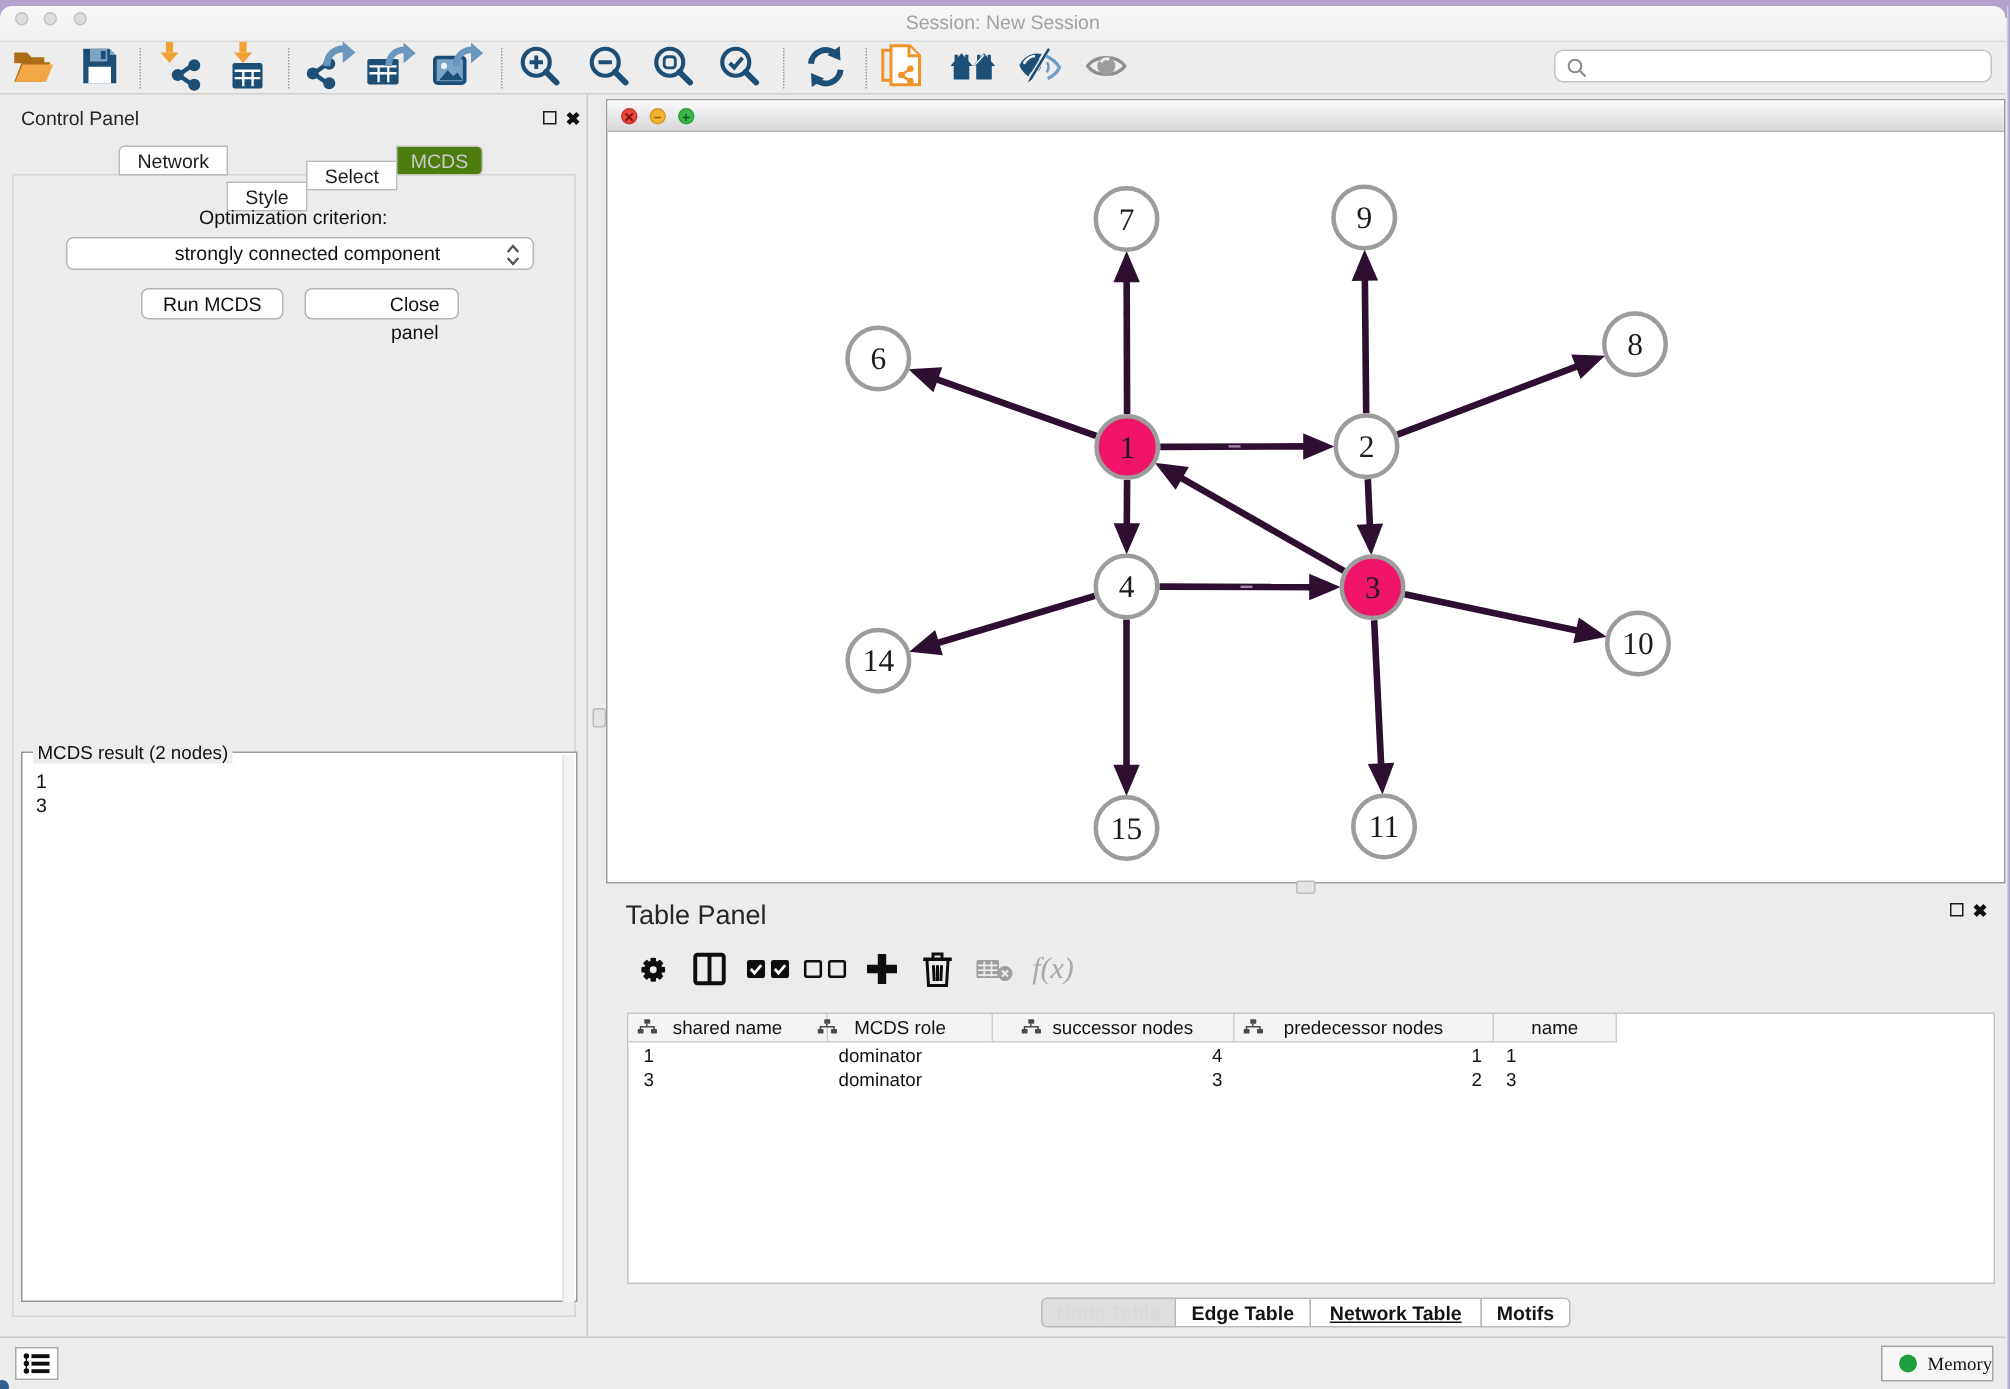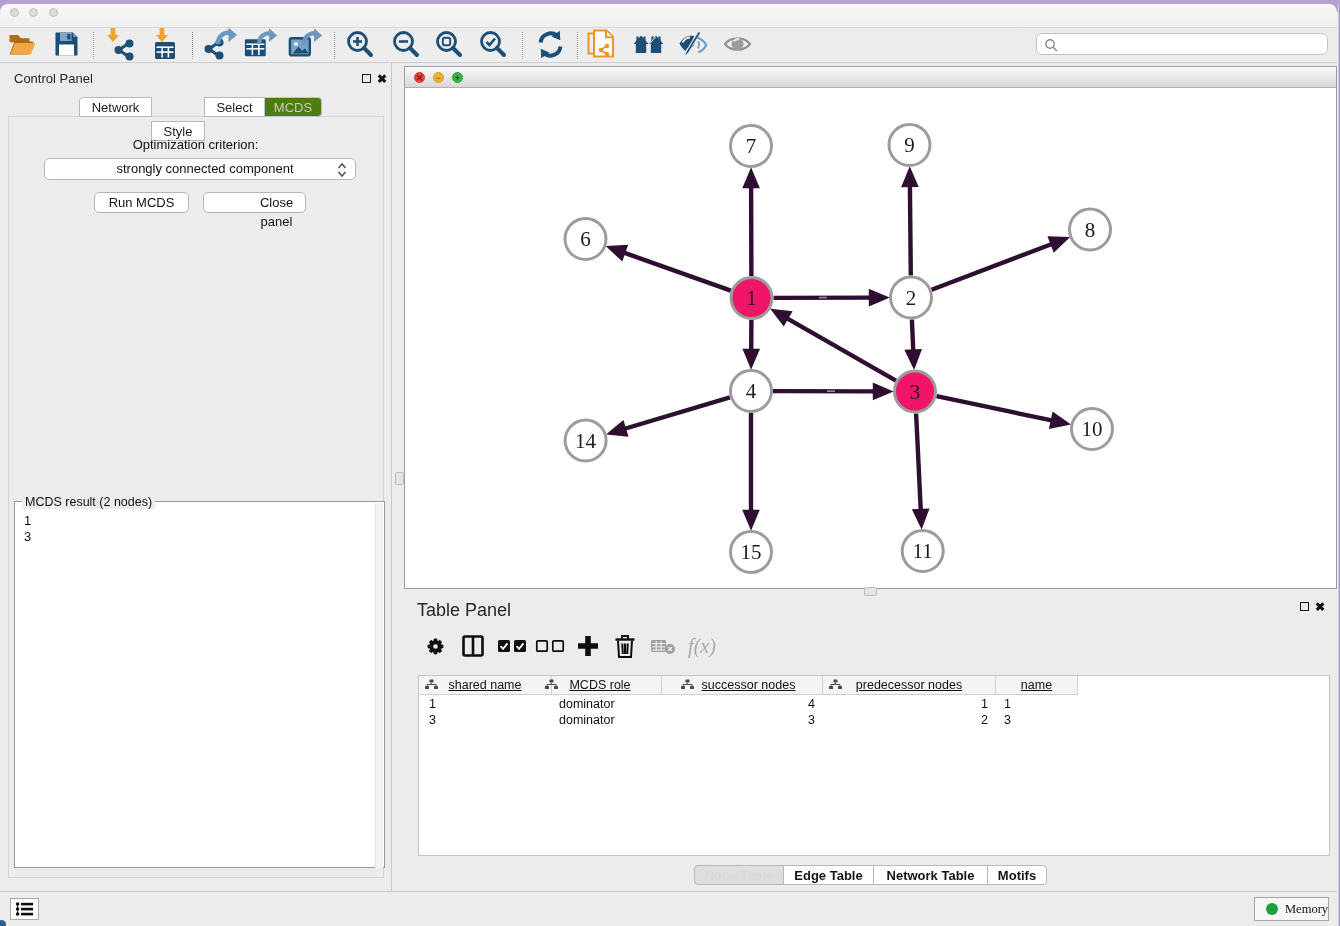--- a/index.html
+++ b/index.html
@@ -48,38 +48,39 @@
   text-align:center; line-height:11px; font-weight:bold; }
 #net-title { position:absolute; top:3px; width:100%; text-align:center; font-size:13px; color:#111; }
 #graph { position:absolute; left:0; top:21px; }
 
 #tp-title { left:417px; top:600px; font-size:18px; color:#262626; }
 #tp-toolbar { left:404px; top:622px; width:933px; height:48px; }
 #tbl { left:418px; top:675px; width:912px; height:181px; background:#fff; border:1px solid #c4c4c4; }
 #tbl-header { position:absolute; left:0; top:0; width:659px; height:19px; background:#f4f4f4;
   border-bottom:1px solid #cfcfcf; }
 .th { position:absolute; top:0; height:18px; border-right:1px solid #cfcfcf; font-size:12.5px;
-  color:#111; text-align:center; line-height:18px;text-decoration:underline; }
+  color:#111; text-align:center; line-height:18px; }
 .td { position:absolute; font-size:12.5px; color:#111; height:16px; line-height:16px; }
 
 .btab { position:absolute; top:865px; height:20px; background:#fff; border:1px solid #b9b9b9;
   font-size:13px; color:#141414; text-align:center; line-height:19px; font-weight:bold; }
 .btab.sel { background:#dedede; color:#d9d9d9; }
 
 #statusbar { left:0; top:891px; width:1337px; height:35px; background:#ececec; border-top:1px solid #c9c9c9; }
 #list-btn { left:10px; top:898px; width:29px; height:22px; background:#fdfdfd; border:1px solid #ababab; }
 #mem-btn { left:1254px; top:897px; width:75px; height:24px; background:#f6f6f6; border:1px solid #a5a5a5;
   font-size:12.5px; color:#111;font-family:Liberation Serif, serif; }
 </style></head>
 <body>
 <div class="abs" id="desktop-top"></div>
 <div class="abs" id="titlebar">
   <div class="tl" style="left:10px;"></div>
   <div class="tl" style="left:29px;"></div>
   <div class="tl" style="left:49px;"></div>
+  <div id="title-text">Session: New Session</div>
 </div>
 <div class="abs" id="toolbar">
     <div class="tbi" style="left:4px;width:36px;">
       <svg width="30" height="27" viewBox="0 0 30 27">
 <path d="M2.5 4 h8.5 l3 3.2 h8.5 v4 h-20 z" fill="#ad6d15"></path>
 <path d="M2.5 6 v17.5 l5 -13 h19 l-5.5 13 h-18.5 z" fill="#ad6d15"></path>
 <path d="M8 12 h20.5 l-4.8 11.5 h-20.5 z" fill="#f2a645"></path>
 </svg>
     </div>
 <div class="tbi" style="left:48px;width:36px;">
@@ -267,21 +268,21 @@
     </div>
   </div>
 
 <div class="abs" id="cp-title">Control Panel</div>
 <div class="abs" style="left:362px;top:74px;width:9px;height:9px;border:1.4px solid #1a1a1a;"></div>
 <div class="abs panel-ico" style="left:377px;top:72px;font-weight:bold;">✖</div>
 <div class="abs" id="cp-body"></div>
 <div class="abs" id="cp-tabs">
   <div class="tab" style="left:79px;width:73px;border-radius:4px 0 0 0;">Network</div>
   <div class="tab" style="left:151px;width:54px;margin-top:24px;">Style</div>
-  <div class="tab" style="left:204px;width:61px;">Select</div>
+  <div class="tab" style="left:204px;width:61px;margin-top:10px;">Select</div>
   <div class="tab sel" style="left:264px;width:58px;border-radius:0 4px 4px 0;">MCDS</div>
 </div>
 <div class="abs" id="opt-label">Optimization criterion:</div>
 <div class="abs" id="opt-select">strongly connected component
   <svg style="position:absolute;right:8px;top:3px;" width="10" height="16" viewBox="0 0 10 16">
     <path d="M1.5 6 L5 2 L8.5 6" fill="none" stroke="#555" stroke-width="1.6"></path>
     <path d="M1.5 10 L5 14 L8.5 10" fill="none" stroke="#555" stroke-width="1.6"></path>
   </svg>
 </div>
 <div class="abs btn" style="left:94px;top:192px;width:95px;">Run MCDS</div>
@@ -480,21 +481,21 @@
 <div class="td" style="left:585px;top:20px;">1</div>
 <div class="td" style="left:10px;top:36px;">3</div>
 <div class="td" style="left:140px;top:36px;">dominator</div>
 <div class="td" style="left:256px;top:36px;width:140px;text-align:right;">3</div>
 <div class="td" style="left:404px;top:36px;width:165px;text-align:right;">2</div>
 <div class="td" style="left:585px;top:36px;">3</div>
 </div>
 
 <div class="btab sel" style="left:694px;width:90px;border-radius:4px 0 0 4px;">Node Table</div>
 <div class="btab" style="left:783px;width:91px;">Edge Table</div>
-<div class="btab" style="left:873px;width:115px;">Network Table</div>
+<div class="btab" style="left:873px;width:115px;text-decoration:underline;">Network Table</div>
 <div class="btab" style="left:987px;width:60px;border-radius:0 4px 4px 0;">Motifs</div>
 
 <div class="abs" id="statusbar"></div>
 <div class="abs" id="list-btn">
     <svg width="19" height="16" viewBox="0 0 19 16" style="position:absolute;left:4px;top:2px;">
 <line x1="2.6" y1="3" x2="2.6" y2="13" stroke="#0e0e0e" stroke-width="0.9"></line>
 <g fill="#0e0e0e">
 <circle cx="2.6" cy="3" r="1.8"></circle>
         <circle cx="2.6" cy="8" r="1.8"></circle>
         <circle cx="2.6" cy="13" r="1.8"></circle>

